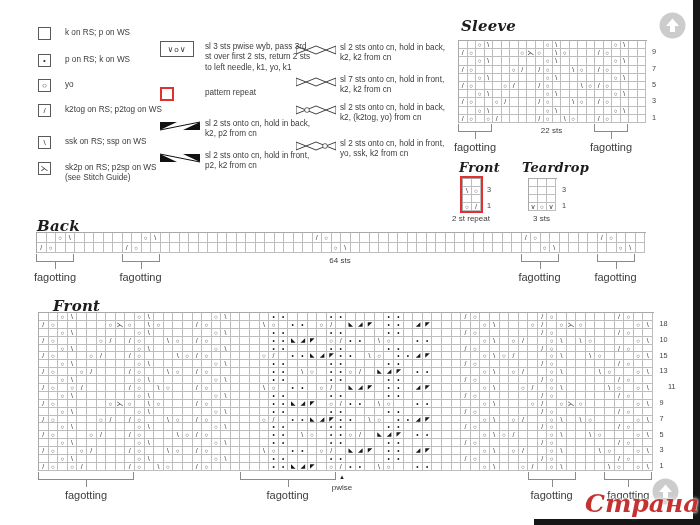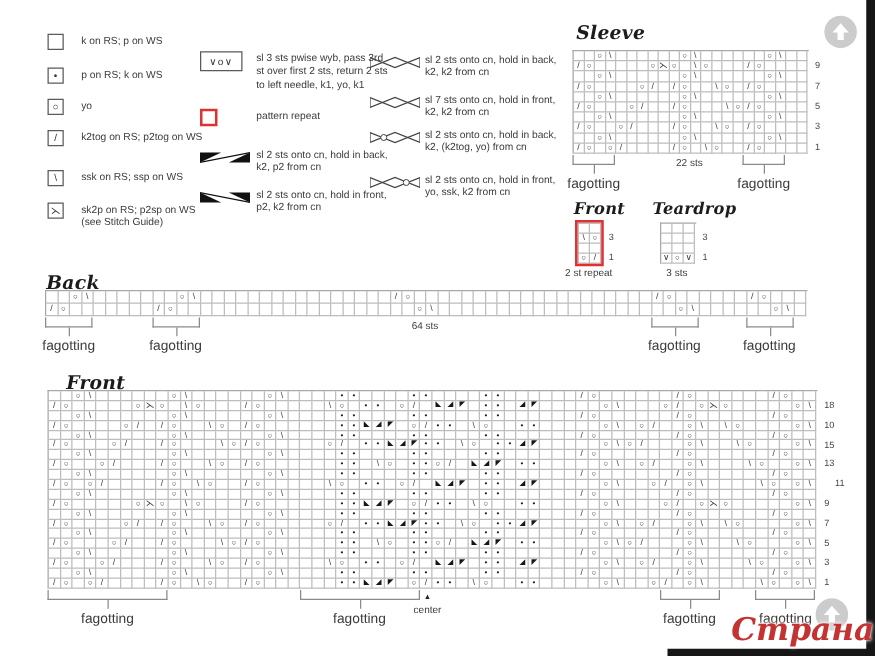--- a/index.html
+++ b/index.html
@@ -1880,21 +1880,21 @@
     <div class="stem" style="left: 249.6px; top: 168px;"></div>
     <div class="blabel" style="left: 249.6px; top: 177px;">fagotting</div>
     <div class="bracket" style="left: 489.6px; top: 160px; width: 48px;"></div>
     <div class="stem" style="left: 513.6px; top: 168px;"></div>
     <div class="blabel" style="left: 513.6px; top: 177px;">fagotting</div>
     <div class="bracket" style="left: 566.4px; top: 160px; width: 48px;"></div>
     <div class="stem" style="left: 590.4px; top: 168px;"></div>
     <div class="blabel" style="left: 590.4px; top: 177px;">fagotting</div>
   </div>
 <div class="abs center-arrow" style="left:342px;top:473px;">▴</div>
-<div class="abs center-label" style="left:342px;top:483px;">center</div>
+<div class="abs center-label" style="left:342px;top:483px;">pwise</div>
 
 <div class="abs black-strip" style="left:693px;top:0;width:7px;height:525px;"></div>
 <div class="abs black-strip" style="left:534px;top:519px;width:166px;height:6px;"></div>
 
 <div class="abs scroll-btn" style="left:659px;top:12px;width:27px;height:27px;">
   <svg width="27" height="27" viewBox="0 0 27 27">
     <circle cx="13.5" cy="13.5" r="13" fill="#c7c7c7" opacity="0.9"></circle>
     <polygon points="13.5,6.5 20,14 16,14 16,20 11,20 11,14 7,14" fill="#ffffff"></polygon>
   </svg>
 </div>

